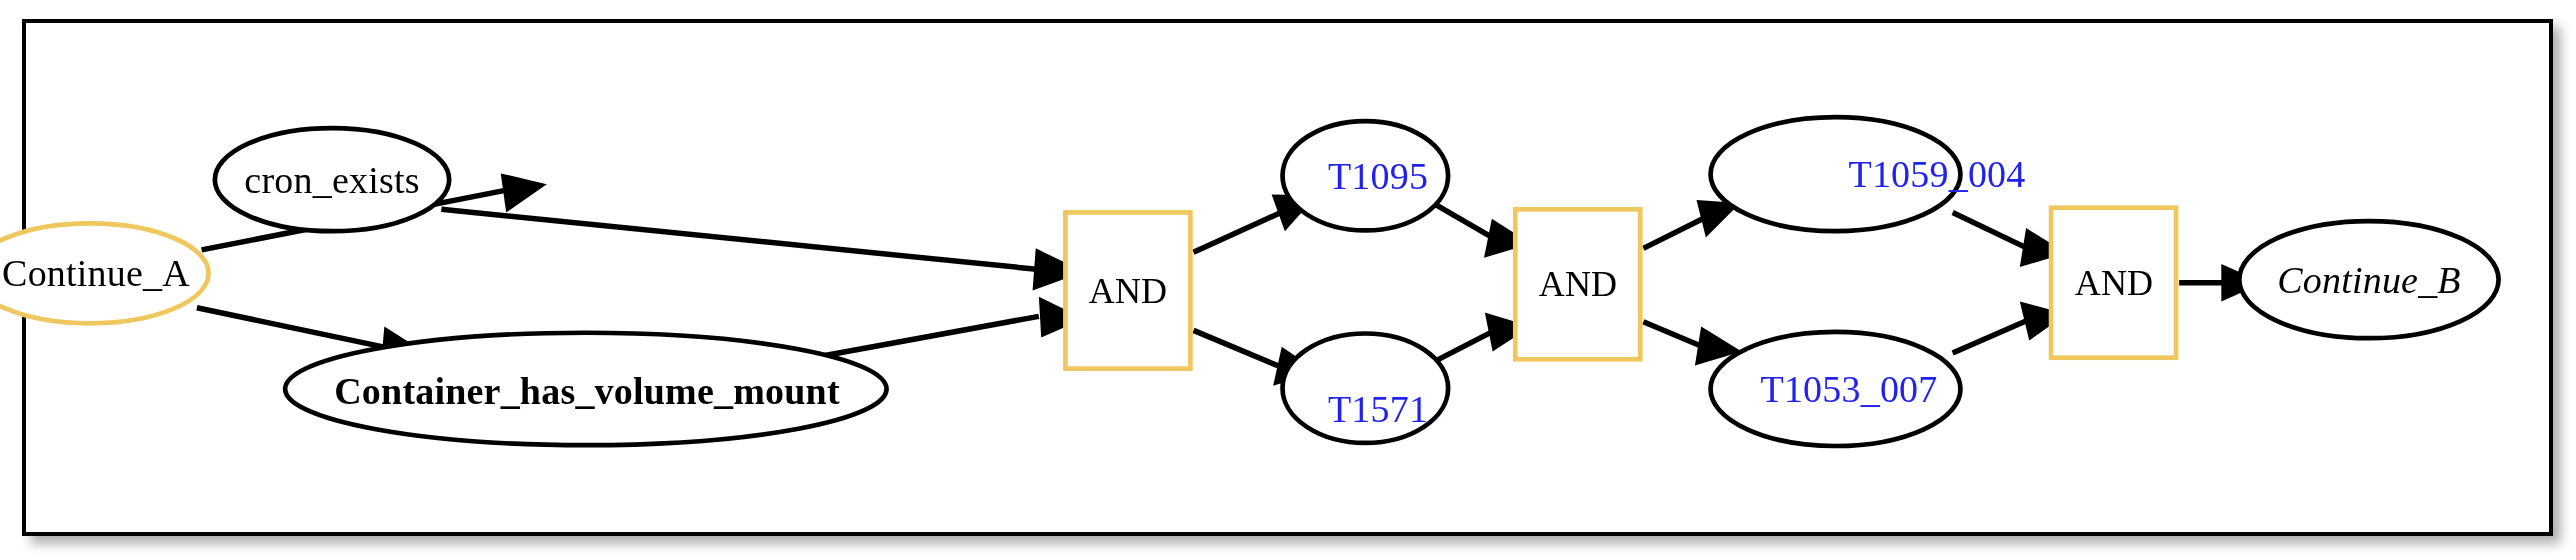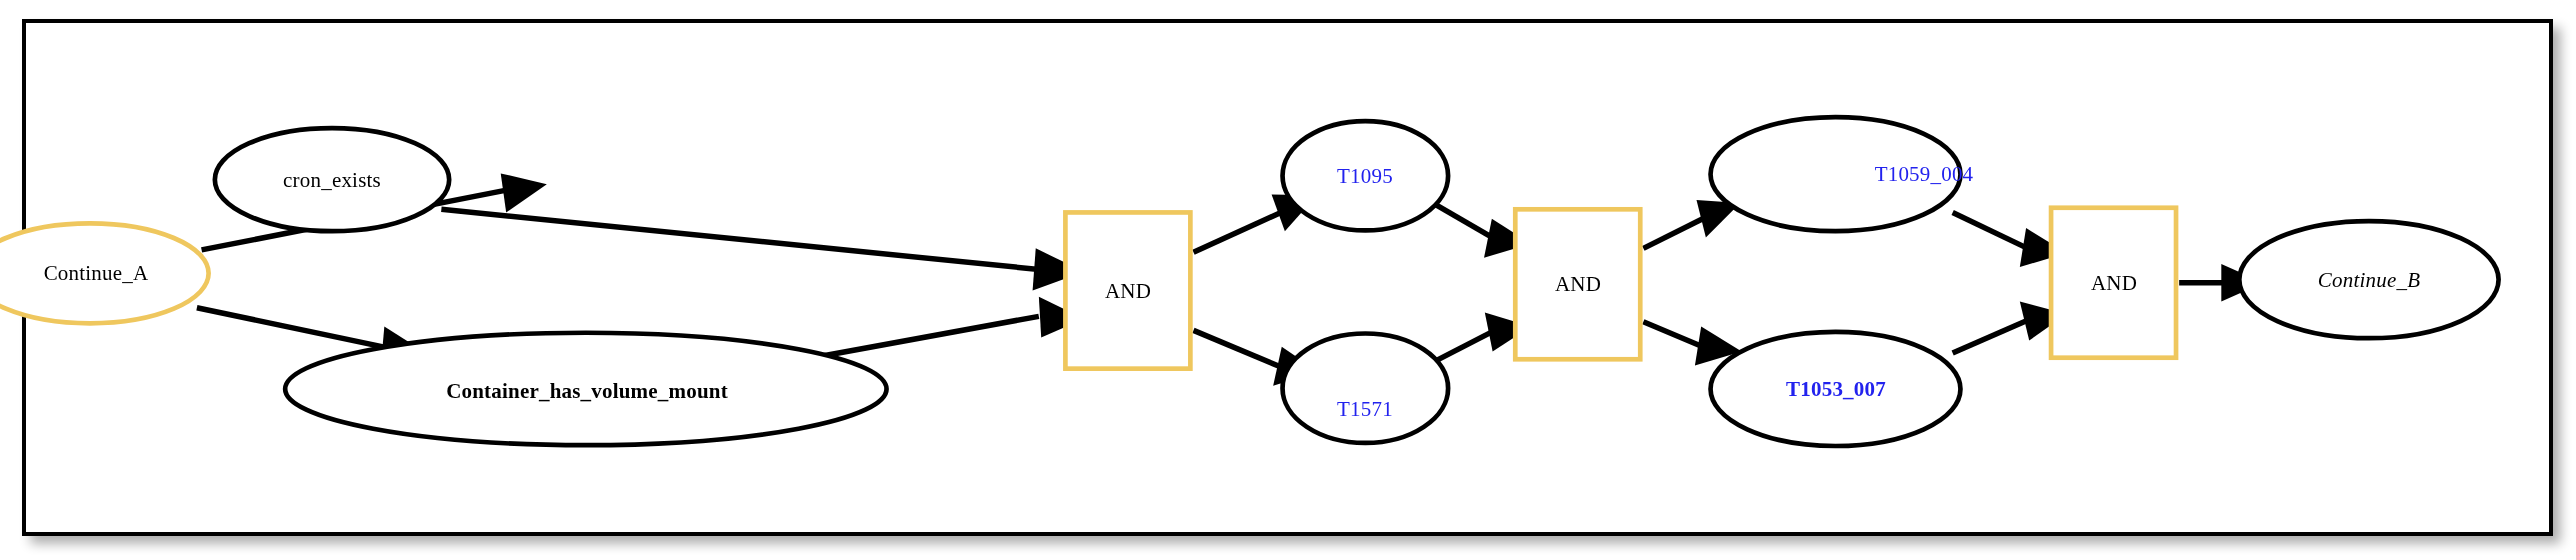--- a/index.html
+++ b/index.html
@@ -59,26 +59,26 @@
     stroke: #efc75e;
     stroke-width: 6;
   }
   .node-layer { position: absolute; left: 0; top: 0; width: 2576px; height: 560px; }
   .node-label {
     position: absolute;
     transform: translate(-50%, -50%);
     white-space: nowrap;
     font-family: "Liberation Serif", serif;
     color: #000000;
-    font-size: 21px;
+    font-size: 38px;
     line-height: 1;
     letter-spacing: 0.2px;
   }
-  .node-label.technique { color: #2222ee; }
-  .node-label.gate { font-size: 21px; }
+  .node-label.technique { color: #2222ee; margin-left: 13px; }
+  .node-label.gate { font-size: 36px; }
 </style>
 </head>
 <body>
 
 <div id="stage">
 
   <div id="frame"></div>
 
   <svg id="graph-svg" viewBox="0 0 3298 717" xmlns="http://www.w3.org/2000/svg">
 
@@ -167,19 +167,19 @@
 
   <div class="node-layer">
     <div class="node-label" style="left:96px;  top:273px;font-family:Liberation Serif, serif;">Continue_A</div>
     <div class="node-label" style="left:332px;  top:180px;">cron_exists</div>
     <div class="node-label" style="left:587px;  top:391px;font-weight:bold;">Container_has_volume_mount</div>
     <div class="node-label gate" style="left:1128px; top:291px;">AND</div>
     <div class="node-label technique" style="left:1365px; top:176px;">T1095</div>
     <div class="node-label technique" style="left:1365px; top:409px;">T1571</div>
     <div class="node-label gate" style="left:1578px; top:284px;">AND</div>
     <div class="node-label technique" style="left:1924px; top:174px;">T1059_004</div>
-    <div class="node-label technique" style="left:1836px; top:389px;font-weight:bold;">T1053_007</div>
+    <div class="node-label technique" style="left:1836px; top:389px;">T1053_007</div>
     <div class="node-label gate" style="left:2114px; top:283px;">AND</div>
     <div class="node-label" style="left:2369px; top:280px;font-style:italic;">Continue_B</div>
   </div>
 
 </div>
 
 
 </body></html>

